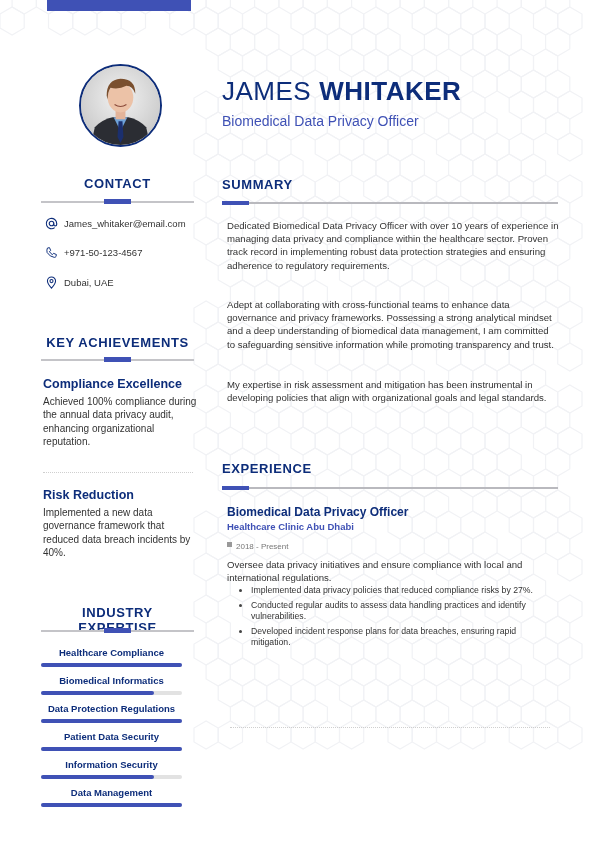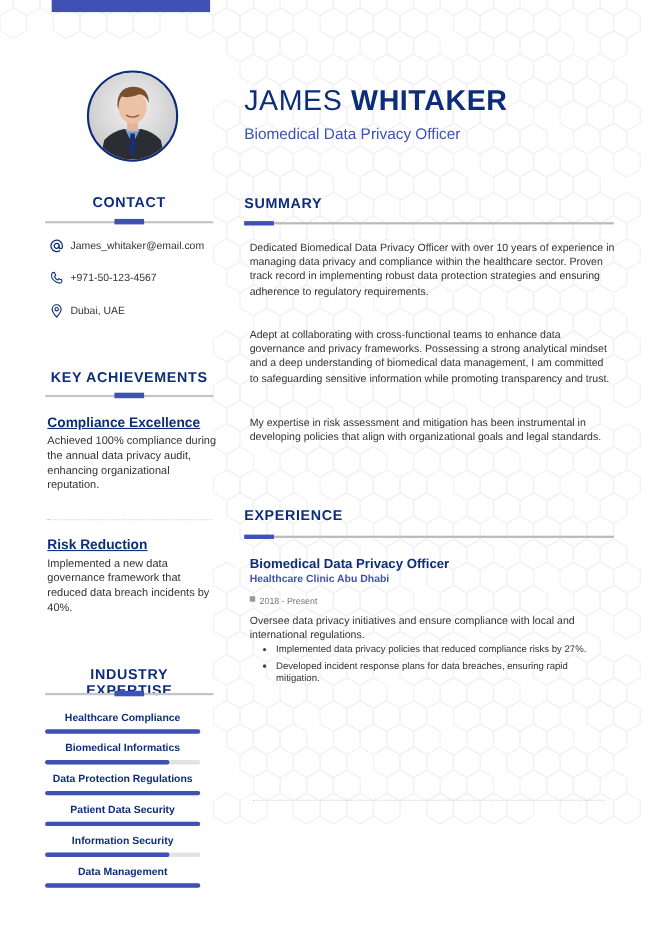--- a/index.html
+++ b/index.html
@@ -18,21 +18,21 @@
     .job-title { position: absolute; left: 222px; top: 113px; font-size: 14px; color: #3f51b5; z-index: 1; }
 
     .left-heading { position: absolute; left: 41px; width: 153px; text-align: center; font-size: 13px; font-weight: 700; color: #0d2d7a; letter-spacing: 0.6px; z-index: 1; }
     .left-rule { position: absolute; left: 41px; width: 153px; height: 2px; background: #c4c4c8; z-index: 1; }
     .left-rule .accent { position: absolute; left: 63px; top: -2px; width: 27px; height: 5px; background: #3f51b5; }
 
     .contact-row { position: absolute; left: 45px; display: flex; align-items: center; font-size: 9.5px; color: #333; z-index: 1; }
     .contact-row .icon { width: 13px; height: 13px; margin-right: 6px; display: inline-flex; align-items: center; justify-content: center; }
     .contact-row svg { width: 13px; height: 13px; }
 
-    .ach-title { position: absolute; left: 43px; font-size: 12.5px; font-weight: 700; color: #0d2d7a; z-index: 1; text-decoration: underline; }
+    .ach-title { position: absolute; left: 43px; font-size: 12.5px; font-weight: 700; color: #0d2d7a; z-index: 1; }
     .ach-desc { position: absolute; left: 43px; width: 160px; font-size: 10px; line-height: 13.4px; color: #333; z-index: 1; }
     .ach-divider { position: absolute; left: 43px; width: 150px; border-top: 1px dotted #cfcfcf; z-index: 1; }
 
     .skill { position: absolute; left: 41px; width: 141px; z-index: 1; }
     .skill .label { font-size: 9.5px; font-weight: 700; color: #0d2d7a; display: block; white-space: nowrap; text-align: center; }
     .skill .track { margin-top: 5px; height: 4px; background: #e2e2e2; border-radius: 2px; position: relative; }
     .skill .fill { position: absolute; left: 0; top: 0; height: 4px; background: #3f51b5; border-radius: 2px; }
 
     .right-heading { position: absolute; left: 222px; font-size: 13px; font-weight: 700; color: #0d2d7a; letter-spacing: 0.6px; z-index: 1; }
     .right-rule { position: absolute; left: 222px; width: 336px; height: 2px; background: #b9b9be; z-index: 1; }
@@ -646,16 +646,16 @@
 
 <div class="exp-role">Biomedical Data Privacy Officer</div>
 <div class="exp-company">Healthcare Clinic Abu Dhabi</div>
 <div class="exp-date">
   <span class="cal"></span>
   <span>2018 - Present</span>
 </div>
 <div class="exp-desc">Oversee data privacy initiatives and ensure compliance with local and international regulations.</div>
 <ul class="exp-list">
   <li><span class="bullet"></span><span>Implemented data privacy policies that reduced compliance risks by 27%.</span></li>
-  <li><span class="bullet"></span></li>
+  <li><span class="bullet"></span><span>Conducted regular audits to assess data handling practices and identify vulnerabilities.</span></li>
   <li><span class="bullet"></span><span>Developed incident response plans for data breaches, ensuring rapid mitigation.</span></li>
 </ul>
 <div class="exp-divider"></div>
 
 </body></html>

